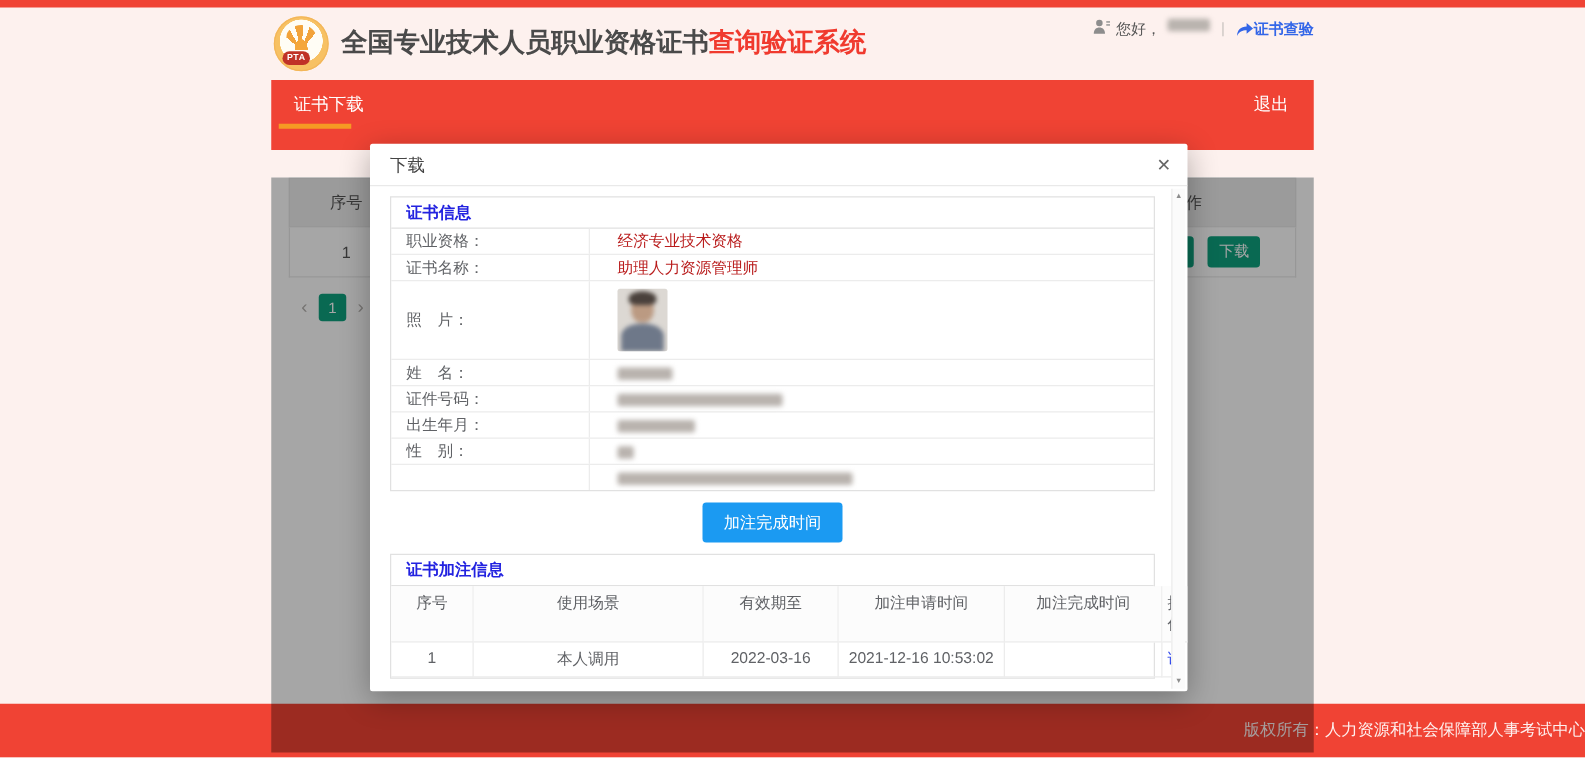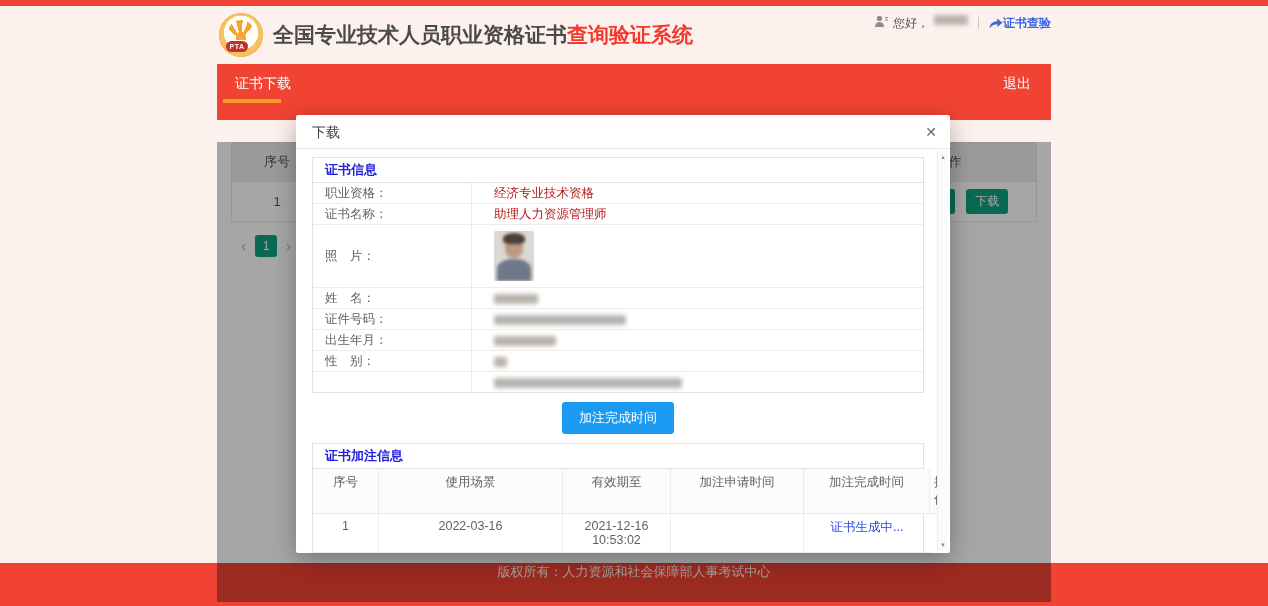--- a/index.html
+++ b/index.html
@@ -89,21 +89,21 @@
 
   .ann-table { font-size:12.5px; color:#606266; }
   .ann-head, .ann-row { display:grid; grid-template-columns:66px 184px 108px 133px 126px 1fr; text-align:center; }
   .ann-head > div { padding:5px 4px; border-bottom:1px solid #ececec; border-right:1px solid #ececec; background:#fcfcfc; }
   .ann-row  > div { padding:5px 4px; border-bottom:1px solid #ececec; border-right:1px solid #ececec; }
   .ann-head > div:last-child, .ann-row > div:last-child { border-right:none; }
   .ann-link { color:#2b43ea; cursor:pointer; white-space:nowrap; overflow:hidden; text-overflow:ellipsis; }
 
   
   .footer { position:absolute; left:0; bottom:0; width:100%; height:43px; background:#f04334; }
-  .footer .copy { text-align:center; font-size:13px; color:rgba(255,255,255,.92); }
+  .footer .copy { text-align:right; padding-top:12px; font-size:13px; color:rgba(255,255,255,.92); }
 </style>
 </head>
 <body>
 
 <div class="top-strip"></div>
 
 <div class="container">
 
   <div class="site-header">
     <div class="logo">
@@ -225,20 +225,21 @@
         <div class="ann-head">
           <div>序号</div>
           <div>使用场景</div>
           <div>有效期至</div>
           <div>加注申请时间</div>
           <div>加注完成时间</div>
           <div>操作</div>
         </div>
         <div class="ann-row">
           <div>1</div>
+          <div>本人调用</div>
           <div>2022-03-16</div>
           <div>2021-12-16 10:53:02</div>
           <div></div>
           <div class="ann-link">证书生成中...</div>
         </div>
       </div>
 
     </div>
 
     <div class="scrollbar">

